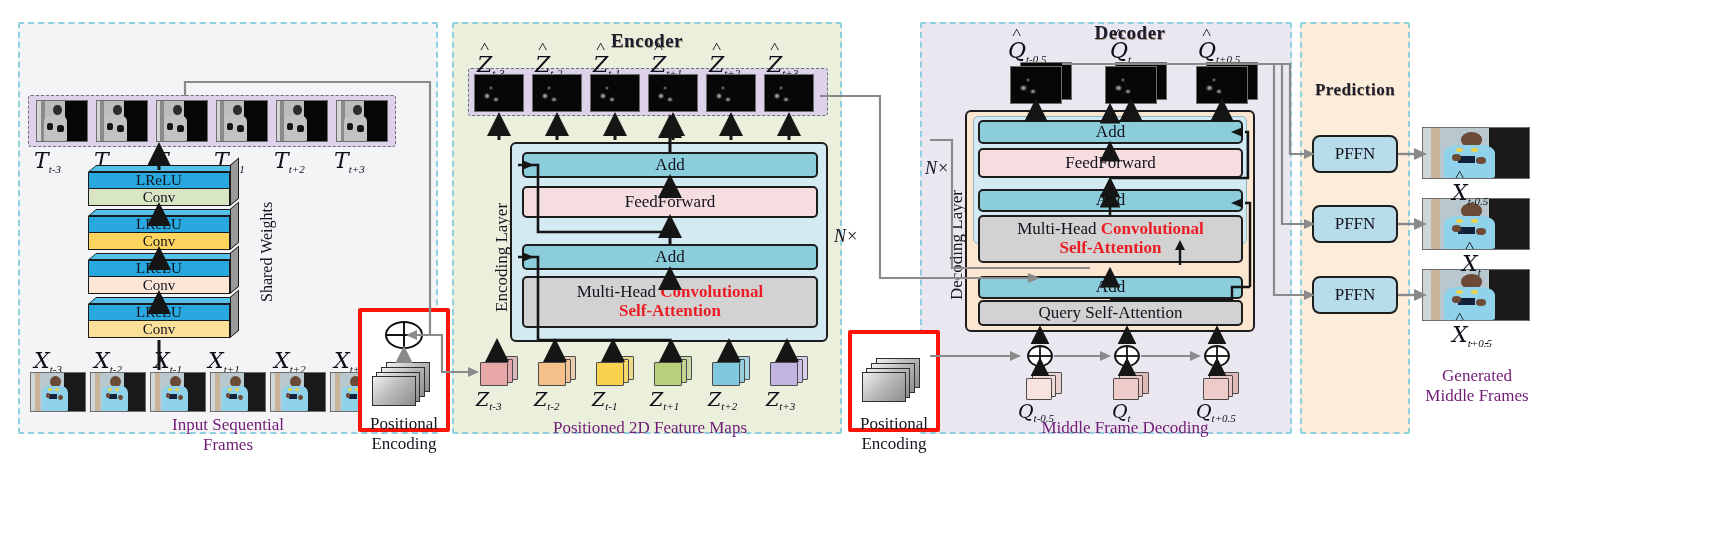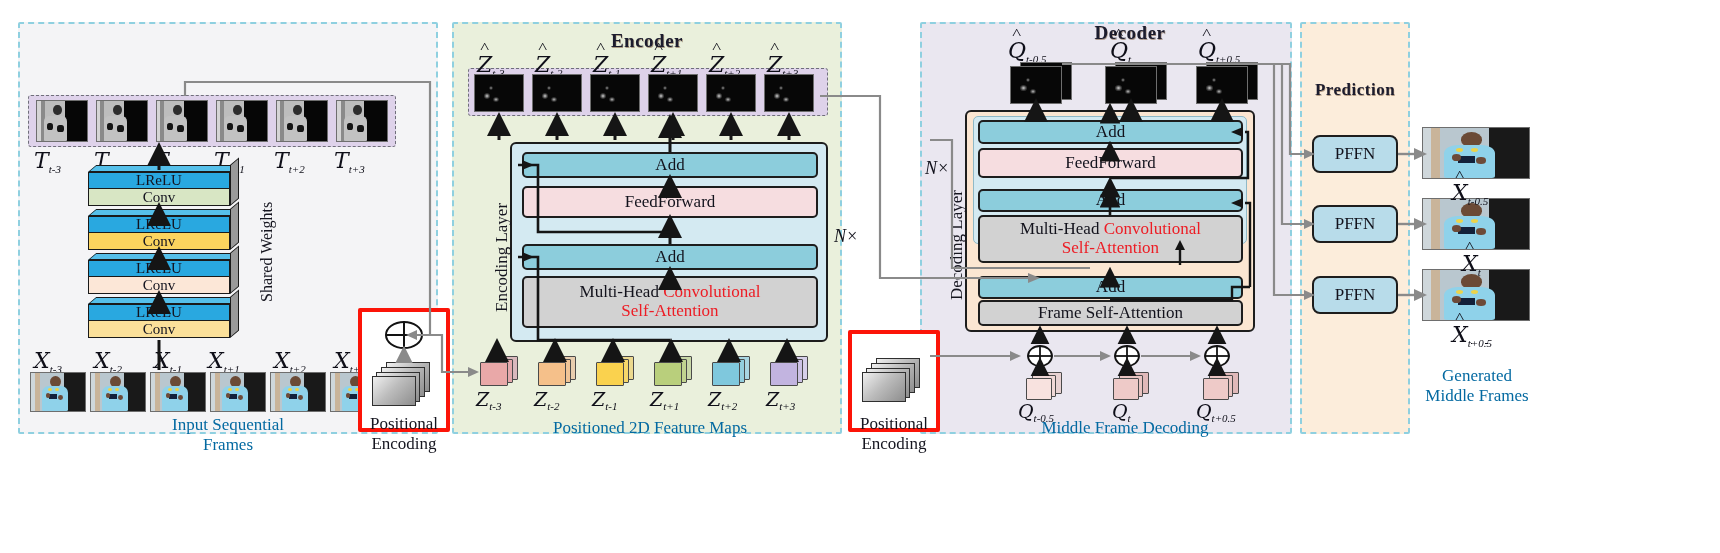--- a/index.html
+++ b/index.html
@@ -28,21 +28,21 @@
     color:#1c1c2e;
     letter-spacing:.5px;
     text-shadow:0.6px 0.6px 0 rgba(120,90,60,.55);
   }
 
   .p-feat  { left:18px;  top:22px;  width:420px; height:412px; background:#f4f4f6; }
   .p-enc   { left:452px; top:22px;  width:390px; height:412px; background:#eaf0dc; }
   .p-dec   { left:920px; top:22px;  width:372px; height:412px; background:#eae7f0; }
   .p-pred  { left:1300px;top:22px;  width:110px; height:412px; background:#fceddb; }
   .caption-label {
-    position:absolute; text-align:center; font-size:17px; color:#0369a1; line-height:1.15;
+    position:absolute; text-align:center; font-size:17px; color:#701a75; line-height:1.15;
   }
 
   
   .thumb { position:absolute; border:1px solid #6e6e6e; overflow:hidden; }
   .thumb-inner { width:100%; height:100%; position:relative; }
 
   
   .cf-bg { position:absolute; inset:0;
      background:linear-gradient(90deg,#cfd7db 0 8%, #c9b49a 8% 16%, #b9c7cf 16% 62%, #191919 62% 100%); }
   .cf-head { position:absolute; left:36%; top:8%; width:20%; height:30%;
@@ -103,21 +103,21 @@
   
   .box {
     position:absolute; border:2px solid #1d1d1d; border-radius:5px;
     display:flex; align-items:center; justify-content:center;
     font-size:17px; color:#12121c; text-align:center; line-height:1.1;
   }
   .box.add  { background:#8ccddc; }
   .box.ff   { background:#f6dde0; }
   .box.attn { background:#d2d2d2; }
   .box.pffn { background:#b8dcea; font-size:17px; border-radius:8px; }
-  .red-word { color:#ed1c24; font-weight:normal; }
+  .red-word { color:#ed1c24; font-weight:bold; }
 
   
   .layerframe { position:absolute; border:2.2px solid #1d1d1d; border-radius:6px; }
   .subframe  { position:absolute; border-radius:5px; }
 
   
   .stack { position:absolute; }
   .stack i {
     position:absolute; display:block;
     border:1.3px solid #4a4a4a; border-radius:1px;
@@ -566,21 +566,21 @@
   <div class="mathlbl" style="left:925px;top:158px;font-size:18px;">N×</div>
 
   <div class="box add" style="left:978px;top:120px;width:265px;height:24px;">Add</div>
   <div class="box ff" style="left:978px;top:148px;width:265px;height:30px;">FeedForward</div>
   <div class="box add" style="left:978px;top:189px;width:265px;height:23px;">Add</div>
   <div class="box attn" style="left:978px;top:215px;width:265px;height:48px;flex-direction:column;">
     <div><span>Multi-Head </span><span class="red-word">Convolutional</span></div>
     <div class="red-word">Self-Attention</div>
   </div>
   <div class="box add" style="left:978px;top:276px;width:265px;height:23px;">Add</div>
-  <div class="box attn" style="left:978px;top:300px;width:265px;height:26px;">Frame Self-Attention</div>
+  <div class="box attn" style="left:978px;top:300px;width:265px;height:26px;">Query Self-Attention</div>
 
   <div class="oplus" style="left:1026px;top:344px;">
     <svg width="28" height="24" viewBox="0 0 28 24">
       <ellipse cx="14" cy="12" rx="12" ry="10" fill="#ffffff" stroke="#121212" stroke-width="1.8"></ellipse>
       <line x1="14" y1="1.5" x2="14" y2="22.5" stroke="#121212" stroke-width="1.8"></line>
       <line x1="1.5" y1="12" x2="26.5" y2="12" stroke="#121212" stroke-width="1.8"></line>
     </svg>
   </div>
   <div class="oplus" style="left:1113px;top:344px;">
     <svg width="28" height="24" viewBox="0 0 28 24">

